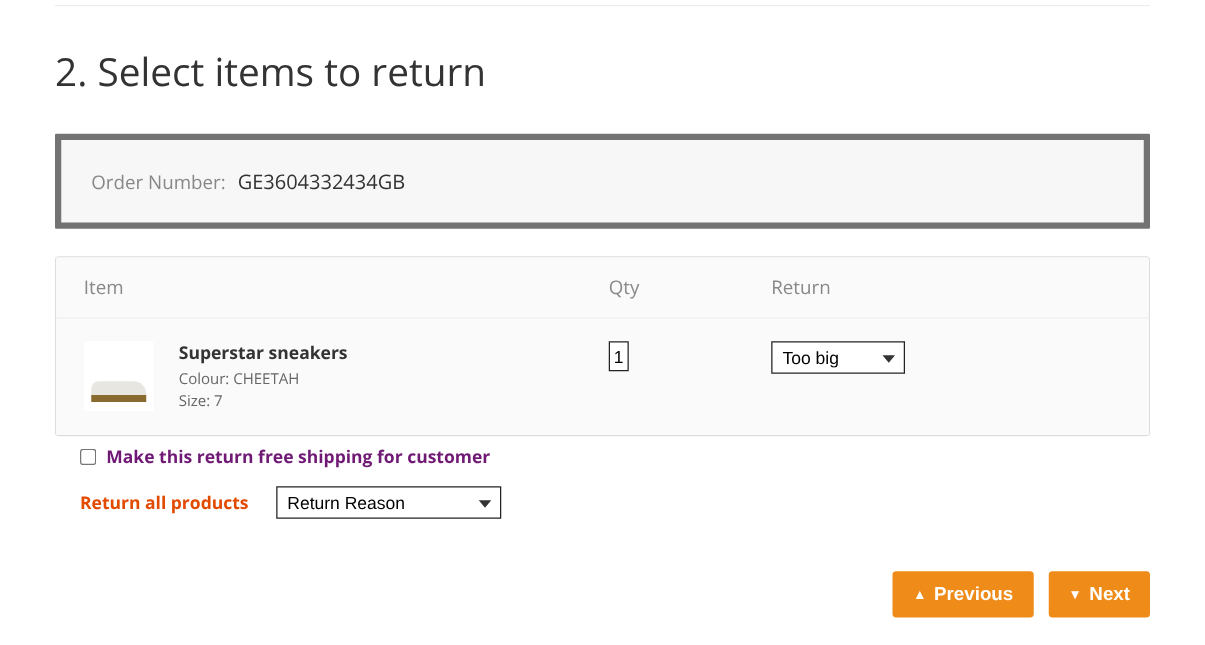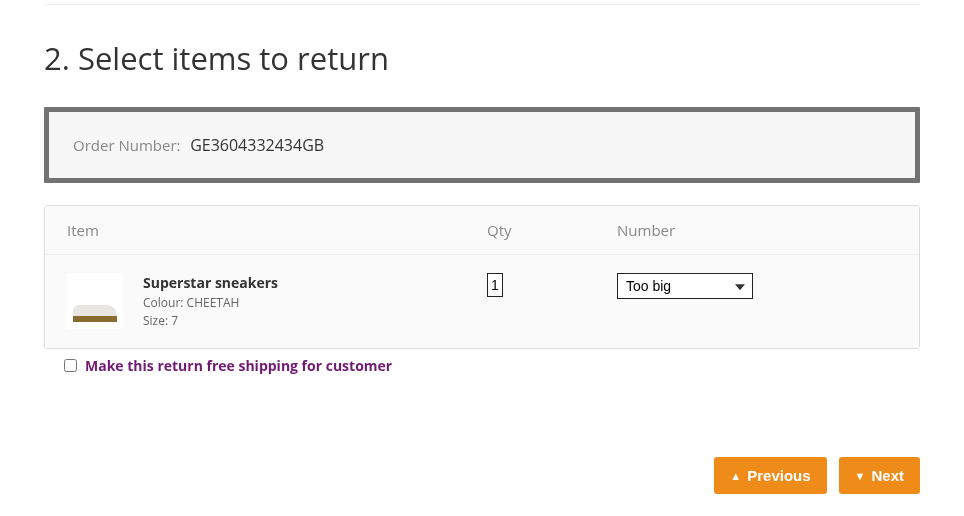--- a/index.html
+++ b/index.html
@@ -18,21 +18,21 @@
 .row{display:flex;align-items:flex-start;padding:18px 22px;background:#fafafa}
 .thumb{width:56px;height:56px;background:#fff;border-radius:2px;margin-right:20px;display:flex;align-items:flex-end;justify-content:center;padding:4px}
 .shoe{width:44px;height:20px;position:relative}
 .shoe::before{content:"";position:absolute;inset:0;background:linear-gradient(180deg,#e8e6e0 0 55%,#8a6b2f 55% 85%,#fff 85% 100%);border-radius:6px 10px 3px 3px}
 .prod-info{flex:0 0 344px}
 .prod-name{font-weight:700;font-size:14px;color:#333;margin-bottom:2px}
 .attr-line{font-size:12px;color:#666;line-height:1.5}
 .attr-label{color:#666}
 .attr-val{color:#666}
 .qty-input{width:16px;height:24px;border:1px solid #222;font-size:14px;text-align:center}
-.reason-select{width:136px;height:26px;border:1px solid #222;background:#fff;padding:2px 24px 2px 8px;font-size:14px;appearance:none;-webkit-appearance:none;position:relative}
+.reason-select{width:107px;height:26px;border:1px solid #222;background:#fff;padding:2px 24px 2px 8px;font-size:14px;appearance:none;-webkit-appearance:none;position:relative}
 .select-wrap{position:relative;display:inline-block}
 .select-wrap::after{content:"";position:absolute;right:8px;top:50%;transform:translateY(-30%);border-left:5px solid transparent;border-right:5px solid transparent;border-top:6px solid #333;pointer-events:none}
 .controls{padding:6px 20px}
 .ctrl-row{display:flex;align-items:center;margin-bottom:14px}
 .ctrl-row input[type=checkbox]{margin-right:8px}
 .red-bold{color:#701a75;font-weight:700;font-size:14px}
 .return-all-label{color:#e24a00;font-weight:700;font-size:14px;margin-right:22px}
 .return-all-select{width:180px;height:26px;border:1px solid #222;background:#fff;padding:2px 24px 2px 8px;font-size:14px;appearance:none;-webkit-appearance:none}
 .nav-buttons{position:absolute;right:44px;bottom:22px;display:flex;gap:12px}
 .btn{background:#ef8b18;color:#fff;border:none;padding:10px 16px;font-size:15px;font-weight:600;border-radius:3px;cursor:pointer;display:flex;align-items:center;gap:6px}
@@ -48,21 +48,21 @@
 
   <div class="panel">
     <span class="order-label">Order Number:</span>
     <span class="order-number">GE3604332434GB</span>
   </div>
 
   <div class="items-table">
     <div class="thead">
       <div class="col-item">Item</div>
       <div class="col-qty">Qty</div>
-      <div class="col-reason">Number</div>
+      <div class="col-reason">Return</div>
     </div>
     <div class="row">
       <div class="thumb">
           <div class="shoe"></div>
         </div>
       <div class="prod-info">
         <div class="prod-name">Superstar sneakers</div>
         <div class="attr-line">
           <span class="attr-label">Colour:</span>
           <span class="attr-val">CHEETAH</span>
@@ -83,20 +83,28 @@
         </span>
       </div>
     </div>
   </div>
 
   <div class="controls">
     <div class="ctrl-row">
       <input type="checkbox" style="">
       <label class="red-bold">Make this return free shipping for customer</label>
     </div>
+    <div class="ctrl-row">
+      <span class="return-all-label">Return all products</span>
+      <span class="select-wrap">
+        <select class="return-all-select">
+          <option>Return Reason</option>
+        </select>
+      </span>
+    </div>
   </div>
 
   <div class="nav-buttons">
     <button class="btn">
       <span class="tri-up">▲</span>
       <span>Previous</span>
     </button>
     <button class="btn">
       <span class="tri-down">▼</span>
       <span>Next</span>

